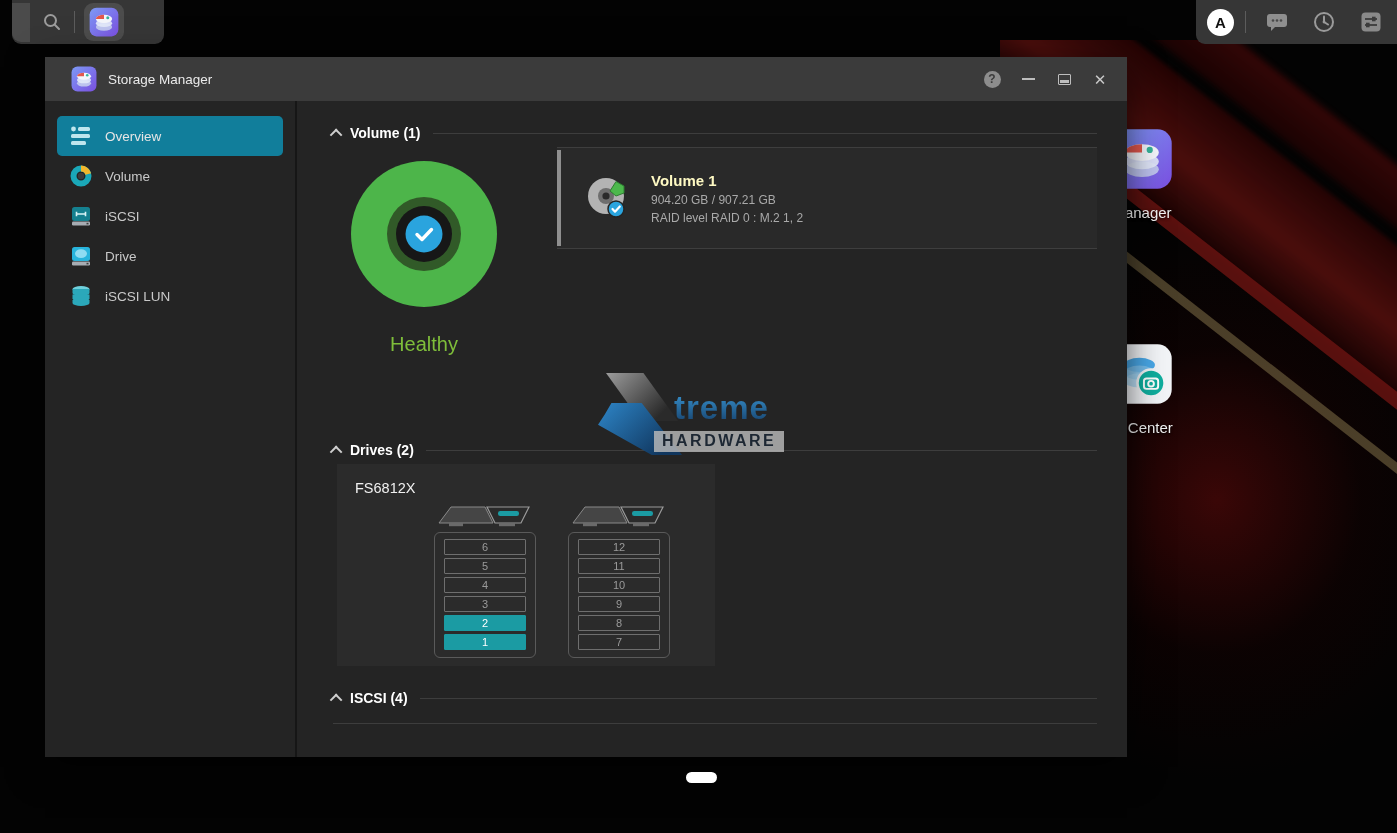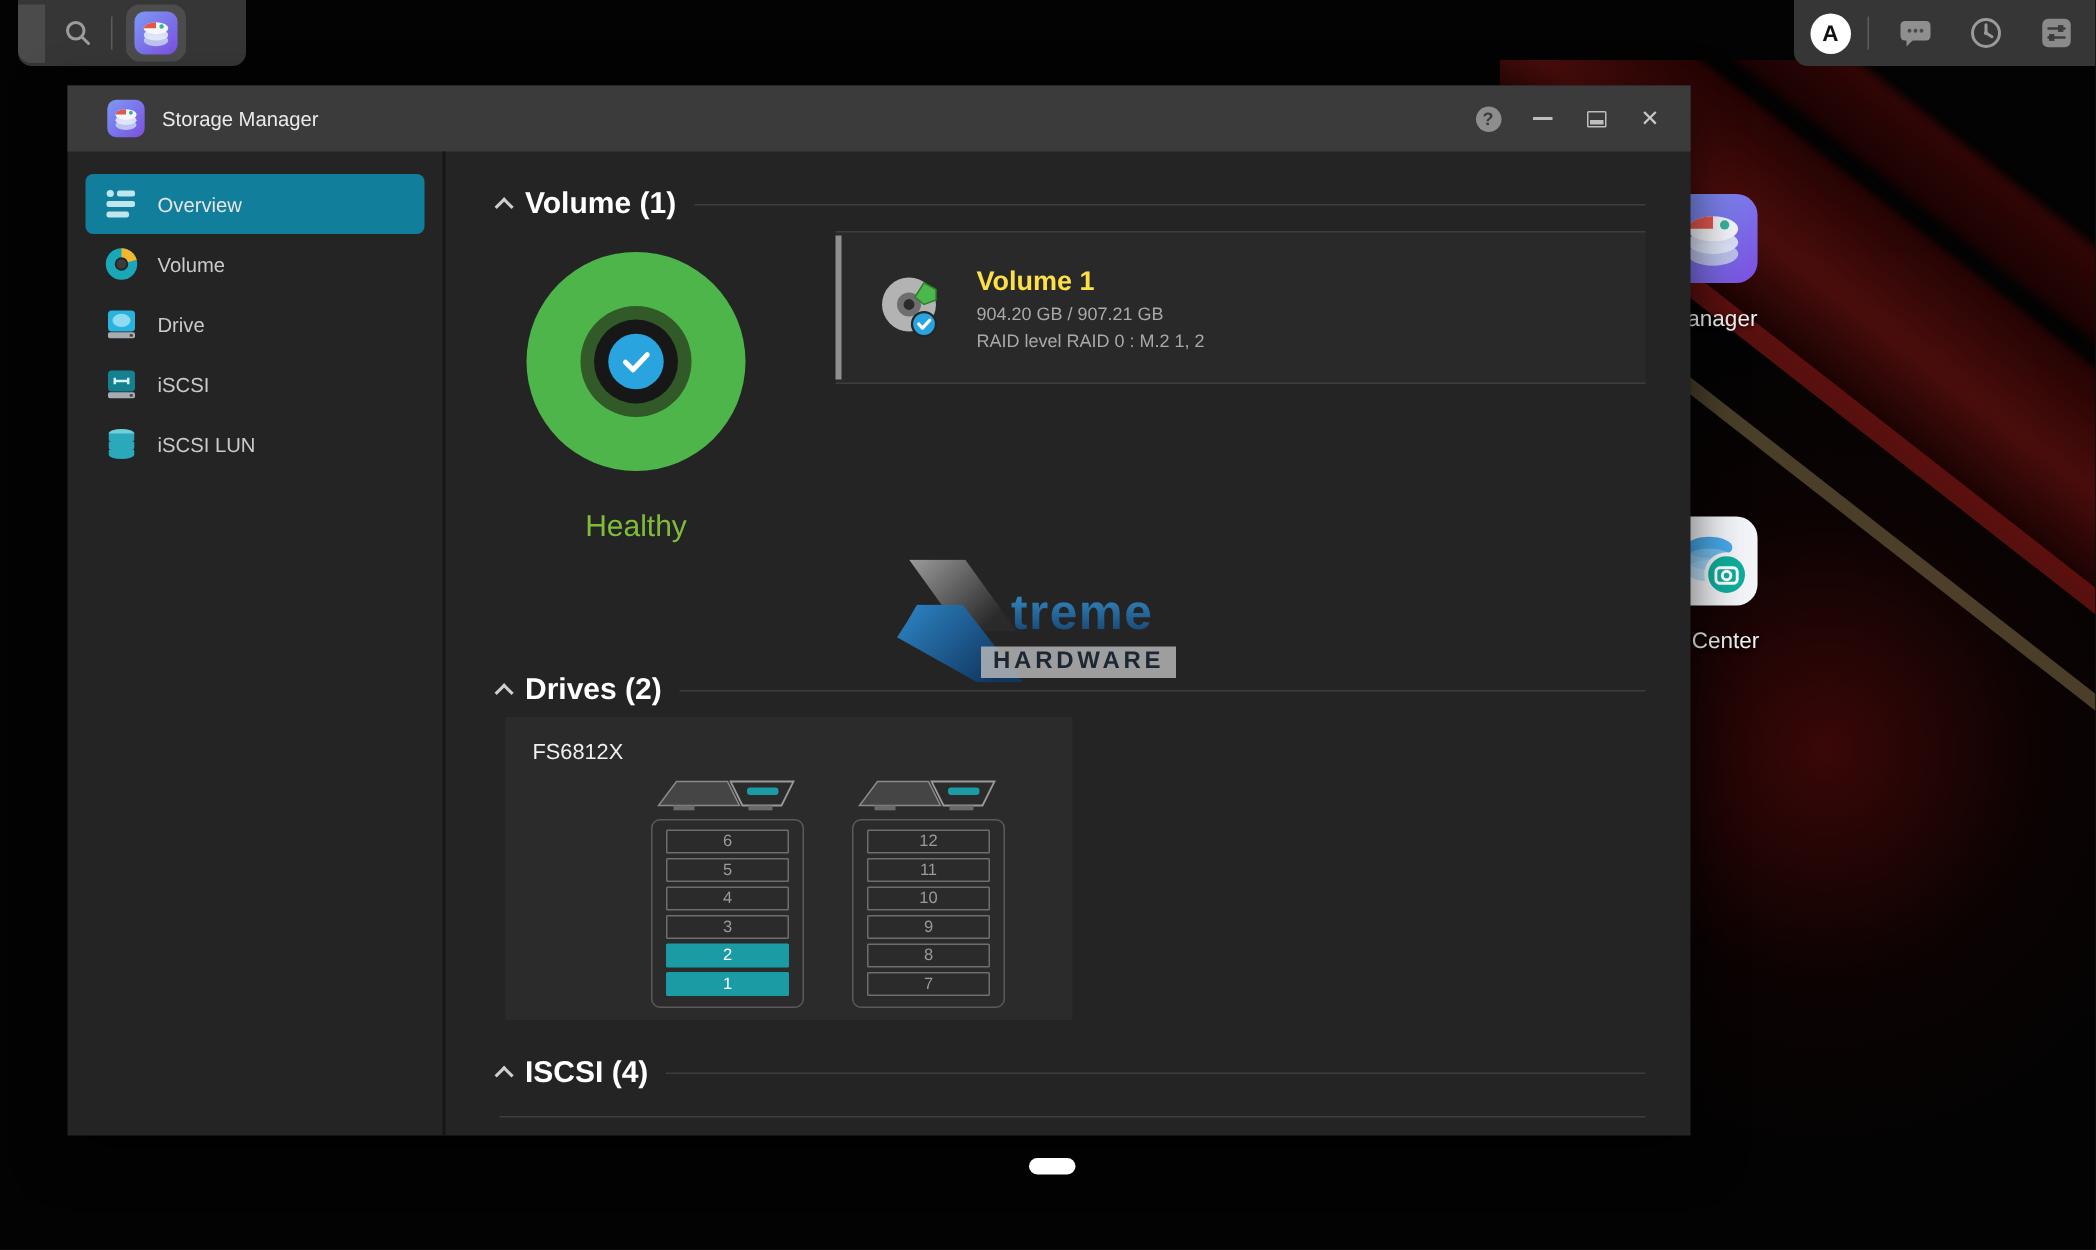--- a/index.html
+++ b/index.html
@@ -58,40 +58,40 @@
   .side-item .s-ico { width:24px; height:24px; flex:0 0 auto; display:flex; align-items:center; justify-content:center; }
   .side-item .s-label { color:#c9c9c9; font-size:13.5px; margin-left:12px; }
   .side-item.selected { background:#117e9b; }
   .side-item.selected .s-label { color:#e5e5e5; }
 
   .content { flex:1; padding:24px 30px 0 36px; position:relative; }
 
   .sec-header { display:flex; align-items:center; }
   .chev-up { width:9px; height:9px; border-left:2px solid #cfcfcf; border-top:2px solid #cfcfcf;
     transform:rotate(45deg) translateY(2px); margin-right:8px; flex:0 0 auto; }
-  .sec-title { color:#fff; font-size:20px; font-weight:bold; white-space:nowrap; }
+  .sec-title { color:#fff; font-size:14px; font-weight:bold; white-space:nowrap; }
   .sec-line { flex:1; border-top:1px solid #3d3d3d; margin-left:12px; }
 
   .volume-row { display:flex; margin-top:2px; }
   .vol-left { width:182px; flex:0 0 auto; display:flex; flex-direction:column; align-items:center; }
   .donut { width:146px; height:146px; border-radius:50%; background:#4db54a; position:relative; margin-top:18px; }
   .donut .ring { position:absolute; left:50%; top:50%; width:74px; height:74px; transform:translate(-50%,-50%);
     border-radius:50%; background:#315a28; }
   .donut .hole { position:absolute; left:50%; top:50%; width:56px; height:56px; transform:translate(-50%,-50%);
     border-radius:50%; background:#171717; }
   .donut .check { position:absolute; left:50%; top:50%; width:37px; height:37px; transform:translate(-50%,-50%);
     border-radius:50%; background:#2aa4de; display:flex; align-items:center; justify-content:center; }
   .healthy { margin-top:26px; color:#7ebd3a; font-size:20px; }
 
   .vol-card { flex:1; margin-left:42px; margin-top:4px; height:102px; background:#292929;
     border-top:1px solid #3e3e3e; border-bottom:1px solid #3e3e3e; position:relative;
     display:flex; align-items:center; padding-left:26px; cursor:pointer; }
   .vol-card .lbar { position:absolute; left:0; top:2px; bottom:2px; width:4px; background:#8f8f8f; }
   .vol-card .v-text { margin-left:18px; }
-  .v-name { color:#fde047; font-size:18px; font-weight:bold; }
+  .v-name { color:#fef9c3; font-size:15px; font-weight:bold; }
   .v-sub { color:#a9a9a9; font-size:12px; margin-top:4px; }
 
   .drives-sec { margin-top:86px; }
   .drives-panel { width:378px; height:202px; background:#2b2b2b; margin-top:6px; margin-left:4px; padding:16px 18px 0; }
   .fs-model { color:#f0f0f0; font-size:14.5px; }
   .towers { display:flex; margin-top:8px; padding-left:78px; }
   .tower { width:104px; display:flex; flex-direction:column; align-items:center; }
   .tower + .tower { margin-left:30px;text-align:right; }
   .tower-body { margin-top:2px; border:1px solid #5a5a5a; border-radius:6px; padding:6px 9px 7px; }
   .slot { width:82px; height:15.5px; border:1px solid #6e6e6e; border-radius:1px; margin-top:3.5px;
@@ -257,38 +257,38 @@
             <circle cx="11" cy="11" r="7.5" fill="none" stroke="#1aa8b8" stroke-width="6"></circle>
             <path d="M11 3.5 A7.5 7.5 0 0 1 18.2 9" fill="none" stroke="#f2b72c" stroke-width="6"></path>
             <circle cx="11" cy="11" r="3.2" fill="#3c3c3c"></circle>
           </svg>
         </span>
         <span class="s-label">Volume</span>
       </div>
       <div class="side-item">
         <span class="s-ico">
           <svg width="22" height="22" viewBox="0 0 22 22">
+            <rect x="2" y="2" width="18" height="14" rx="2.5" fill="#15808f"></rect>
+            <path d="M6.5 9 L15.5 9 M6.5 6.8 L6.5 11.2 M15.5 6.8 L15.5 11.2" stroke="#d9f3f6" stroke-width="1.6" fill="none"></path>
+            <rect x="2" y="16.5" width="18" height="4" rx="1.2" fill="#a7acb2"></rect>
+            <rect x="16.5" y="17.8" width="2" height="1.6" fill="#3c3c3c"></rect>
+          </svg>
+        </span>
+        <span class="s-label">iSCSI</span>
+      </div>
+      <div class="side-item">
+        <span class="s-ico">
+          <svg width="22" height="22" viewBox="0 0 22 22">
             <rect x="2" y="2" width="18" height="14" rx="2.5" fill="#28b4dc"></rect>
             <ellipse cx="11" cy="8.6" rx="6" ry="4.4" fill="#8fdcf2"></ellipse>
             <rect x="2" y="16.5" width="18" height="4" rx="1.2" fill="#a7acb2"></rect>
             <rect x="16.5" y="17.8" width="2" height="1.6" fill="#3c3c3c"></rect>
           </svg>
         </span>
         <span class="s-label">Drive</span>
-      </div>
-      <div class="side-item">
-        <span class="s-ico">
-          <svg width="22" height="22" viewBox="0 0 22 22">
-            <rect x="2" y="2" width="18" height="14" rx="2.5" fill="#15808f"></rect>
-            <path d="M6.5 9 L15.5 9 M6.5 6.8 L6.5 11.2 M15.5 6.8 L15.5 11.2" stroke="#d9f3f6" stroke-width="1.6" fill="none"></path>
-            <rect x="2" y="16.5" width="18" height="4" rx="1.2" fill="#a7acb2"></rect>
-            <rect x="16.5" y="17.8" width="2" height="1.6" fill="#3c3c3c"></rect>
-          </svg>
-        </span>
-        <span class="s-label">iSCSI</span>
       </div>
       <div class="side-item">
         <span class="s-ico">
           <svg width="22" height="22" viewBox="0 0 22 22">
             <ellipse cx="11" cy="4" rx="8.5" ry="3" fill="#6fd0dc"></ellipse>
             <path d="M2.5 4 L2.5 8 A8.5 3 0 0 0 19.5 8 L19.5 4 Z" fill="#2ba8ba"></path>
             <path d="M2.5 9.5 L2.5 13.5 A8.5 3 0 0 0 19.5 13.5 L19.5 9.5 Z" fill="#2ba8ba"></path>
             <path d="M2.5 15 L2.5 18 A8.5 3 0 0 0 19.5 18 L19.5 15 Z" fill="#2ba8ba"></path>
           </svg>
         </span>

